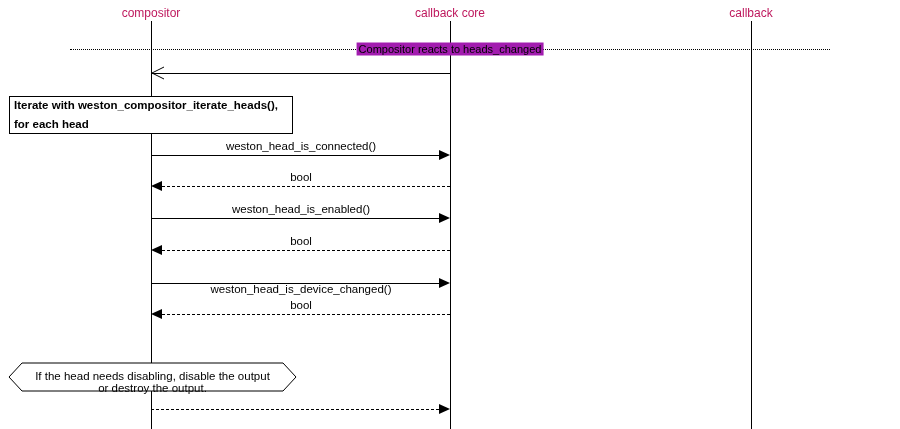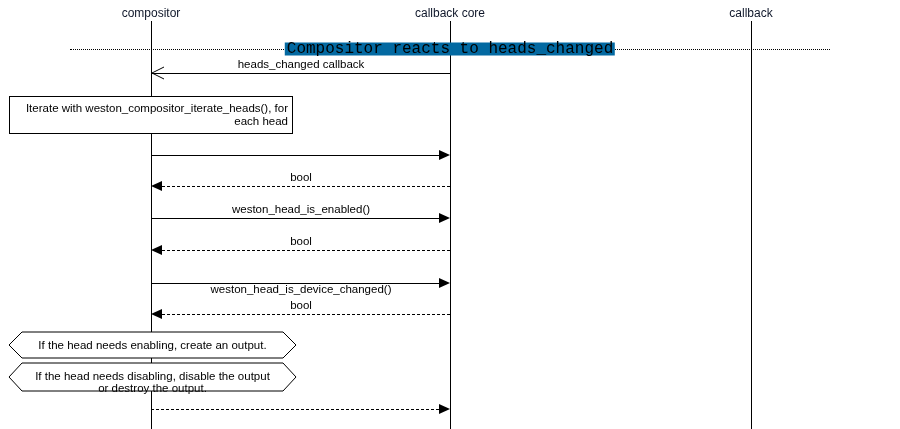--- a/index.html
+++ b/index.html
@@ -15,44 +15,43 @@
     position: relative;
     width: 900px;
     height: 429px;
     background: #ffffff;
     overflow: hidden;
   }
   .participant-label {
     position: absolute;
     font-size: 12px;
     line-height: 14px;
-    color: #0f172a;
+    color: #be185d;
     text-align: right;
     white-space: nowrap;
     transform: translateX(-50%);
   }
   .lifeline {
     position: absolute;
     width: 0;
     border-left: 1px solid #000000;
   }
   .sep-line {
     position: absolute;
     height: 0;
     border-top: 1px dotted #000000;
   }
   .sep-label {
     position: absolute;
-    font-size: 16px;
+    font-size: 11px;
     line-height: 13px;
-    background: #0369a1;
+    background: #a21caf;
     padding: 0 2px;
     white-space: nowrap;
     transform: translate(-50%, -50%);
-    font-family: Liberation Mono, monospace;
   }
   .msg-line {
     position: absolute;
     height: 0;
   }
   .msg-line.solid { border-top: 1px solid #000000; }
   .msg-line.dashed { border-top: 1px dashed #000000; }
   .msg-label {
     position: absolute;
     font-size: 11.5px;
@@ -81,24 +80,25 @@
     height: 14px;
   }
   .note-box {
     position: absolute;
     border: 1px solid #000000;
     background: #ffffff;
     box-sizing: border-box;
     display: flex;
     align-items: center;
     justify-content: center;
-    text-align: right;
+    text-align: left;
     font-size: 11.5px;
-    line-height: 13px;
+    line-height: 19px;
     padding: 1px 4px;
+    font-weight: bold;
   }
   .note-box .note-text { display: block; }
   .hexagon-wrap {
     position: absolute;
   }
   .hexagon-wrap svg {
     position: absolute;
     top: 0; left: 0;
     display: block;
   }
@@ -125,30 +125,30 @@
   <div class="participant-label" style="left:450px; top:6px;">callback core</div>
   <div class="participant-label" style="left:751px; top:6px;">callback</div>
 
   <div class="lifeline" style="left:151px; top:21px; height:408px;"></div>
   <div class="lifeline" style="left:450px; top:21px; height:408px;"></div>
   <div class="lifeline" style="left:751px; top:21px; height:408px;"></div>
 
   <div class="sep-line" style="left:70px; top:49px; width:760px;"></div>
   <div class="sep-label" style="left:450px; top:49px;">Compositor reacts to heads_changed</div>
 
-  <div class="msg-label" style="left:301px; top:71px;">heads_changed callback</div>
   <div class="msg-line solid" style="left:151px; top:73px; width:299px;"></div>
   <svg class="arrow-open-left" style="left:151px; top:66px;" viewBox="0 0 14 14" width="14" height="14">
     <polyline points="13,1 1,7 13,13" fill="none" stroke="#000000" stroke-width="1"></polyline>
   </svg>
 
   <div class="note-box" style="left:9px; top:96px; width:284px; height:38px;">
     <span class="note-text">Iterate with weston_compositor_iterate_heads(), for each head</span>
   </div>
 
+  <div class="msg-label" style="left:301px; top:153px;">weston_head_is_connected()</div>
   <div class="msg-line solid" style="left:151px; top:155px; width:288px;"></div>
   <div class="arrow-filled-right" style="left:439px; top:150px;"></div>
 
   <div class="msg-label" style="left:301px; top:184px;">bool</div>
   <div class="msg-line dashed" style="left:162px; top:186px; width:288px;"></div>
   <div class="arrow-filled-left" style="left:151px; top:181px;"></div>
 
   <div class="msg-label" style="left:301px; top:216px;">weston_head_is_enabled()</div>
   <div class="msg-line solid" style="left:151px; top:218px; width:288px;"></div>
   <div class="arrow-filled-right" style="left:439px; top:213px;"></div>
@@ -158,26 +158,20 @@
   <div class="arrow-filled-left" style="left:151px; top:245px;"></div>
 
   <div class="msg-label" style="left:301px; top:281px;margin-top:15px;">weston_head_is_device_changed()</div>
   <div class="msg-line solid" style="left:151px; top:283px; width:288px;"></div>
   <div class="arrow-filled-right" style="left:439px; top:278px;"></div>
 
   <div class="msg-label" style="left:301px; top:312px;">bool</div>
   <div class="msg-line dashed" style="left:162px; top:314px; width:288px;"></div>
   <div class="arrow-filled-left" style="left:151px; top:309px;"></div>
 
-  <div class="hexagon-wrap" style="left:8px; top:331px; width:289px; height:28px;">
-    <svg width="289" height="28" viewBox="0 0 289 28" preserveAspectRatio="none">
-      <polygon points="14,1 275,1 288,14 275,27 14,27 1,14" fill="#ffffff" stroke="#000000" stroke-width="1"></polygon>
-    </svg>
-    <div class="hexagon-text">If the head needs enabling, create an output.</div>
-  </div>
 
   <div class="hexagon-wrap" style="left:8px; top:362px; width:289px; height:40px;">
     <svg width="289" height="30" viewBox="0 0 289 30" preserveAspectRatio="none">
       <polygon points="14,1 275,1 288,15 275,29 14,29 1,15" fill="#ffffff" stroke="#000000" stroke-width="1"></polygon>
     </svg>
     <div class="hexagon-text">If the head needs disabling, disable the output or destroy the output.</div>
   </div>
 
   <div class="msg-line dashed" style="left:151px; top:409px; width:288px;"></div>
   <div class="arrow-filled-right" style="left:439px; top:404px;"></div>

